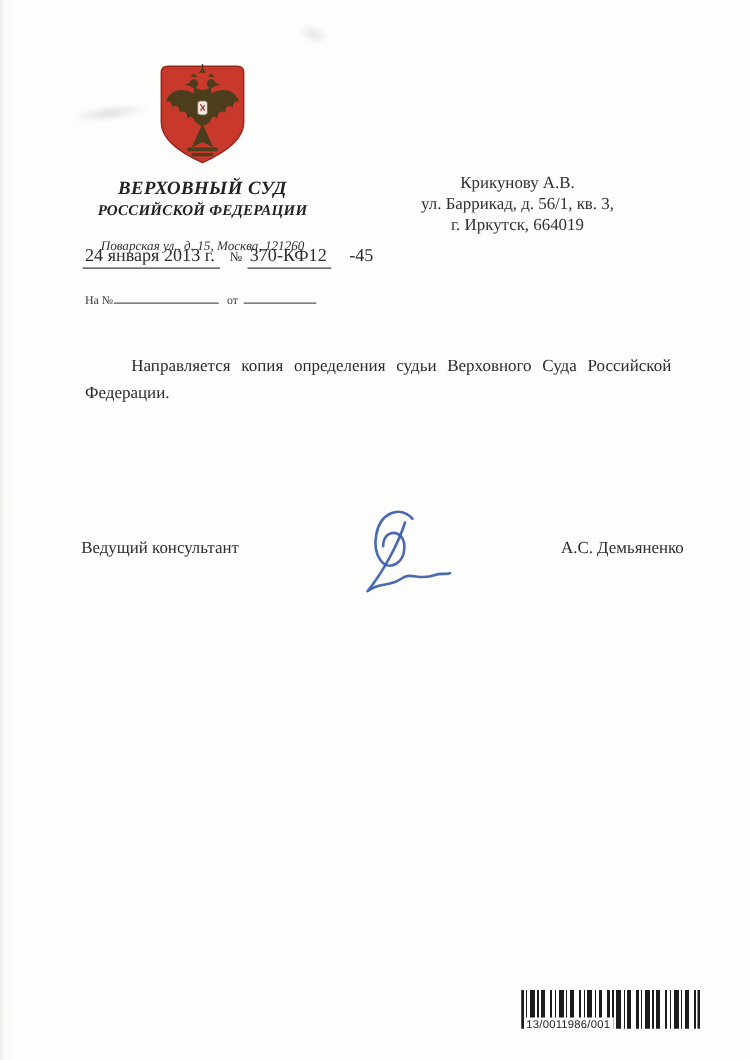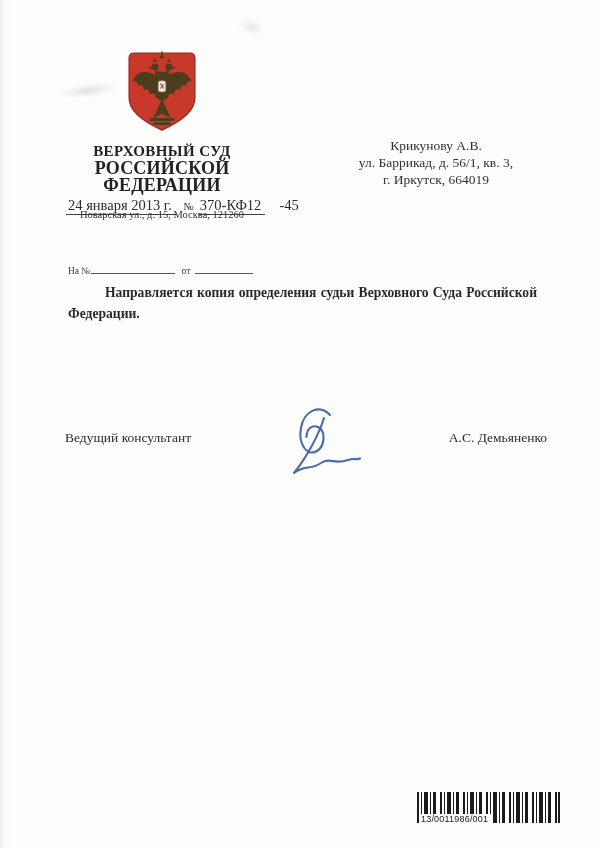--- a/index.html
+++ b/index.html
@@ -15,44 +15,44 @@
     overflow: hidden;
   }
   .smudge { position: absolute; pointer-events: none; }
   .s1 { left: 56px; top: 84px; width: 64px; height: 13px;
         background: radial-gradient(ellipse at center, rgba(110,110,105,.20), rgba(110,110,105,0) 70%);
         transform: rotate(-7deg); filter: blur(1px); }
   .s2 { left: 238px; top: 20px; width: 26px; height: 15px;
         background: radial-gradient(ellipse at center, rgba(110,110,105,.16), rgba(110,110,105,0) 70%);
         transform: rotate(18deg); filter: blur(1px); }
 
-  .letterhead { position: absolute; left: 58px; top: 48px; width: 208px; text-align: center; }
+  .letterhead { position: absolute; left: 58px; top: 48px; width: 208px; text-align: center; font-style: italic; }
   .emblem { width: 78px; margin: 0 auto; }
   .emblem svg { display: block; width: 78px; height: 88px; }
   .shield-bg { fill: var(--emblem-red, #c8392c); stroke: #97281e; stroke-width: 1.4; }
   .eagle { fill: var(--emblem-gold, #4c3d1d); }
   .org1 { margin-top: 7px; font-weight: bold; font-size: 15px; line-height: 17px; letter-spacing: .4px; color: #232220; }
-  .org2 { font-weight: bold; font-size: 18px; line-height: 17px; letter-spacing: .2px; color: #232220; }
+  .org2 { font-weight: bold; font-size: 12px; line-height: 17px; letter-spacing: .2px; color: #232220; }
   .orgaddr { margin-top: 15px; font-size: 10.5px; color: #343230; }
 
   .dateline { position: absolute; left: 66px; top: 197px; font-size: 14.5px; white-space: nowrap; }
   .u { border-bottom: 1px solid #413f3c; padding: 0 4px 1px 2px; }
   .nosign { font-size: 10.5px; margin: 0 4px 0 8px; }
   .docsuffix { padding-left: 1px; margin-left: 13px; }
 
-  .recipient { position: absolute; left: 347px; top: 137px; width: 178px; text-align: center;
+  .recipient { position: absolute; left: 325px; top: 137px; width: 178px; text-align: center;
                font-size: 13.5px; line-height: 17px; color: #33312e; }
 
-  .refline { position: absolute; left: 68px; top: 233px; font-size: 9.5px; color: #3c3a38; margin-top: 31px; }
+  .refline { position: absolute; left: 68px; top: 233px; font-size: 9.5px; color: #3c3a38; }
   .blank { display: inline-block; border-bottom: 1px solid #5a5855; height: 9px; vertical-align: baseline; }
   .blank1 { width: 84px; margin-right: 7px; }
   .blank2 { width: 58px; margin-left: 5px; }
 
   .bodytext { position: absolute; left: 68px; top: 282px; width: 469px;
-              font-size: 13.6px; line-height: 21px; color: #2c2a28; font-weight: bold; }
+              font-size: 13.6px; line-height: 21px; color: #2c2a28; }
   .bodytext p { margin: 0; text-align: justify; text-indent: 37px; }
   .bodytext p.p2 { margin-top: 12px; text-align: left; }
 
   .signature-svg { position: absolute; left: 278px; top: 401px; width: 95px; height: 85px; }
   .sig-path { fill: none; stroke: var(--signature-blue, #3c5da8); stroke-width: 2.1;
               stroke-linecap: round; stroke-linejoin: round; opacity: .92; }
 
   .sigrow { position: absolute; left: 65px; top: 430px; width: 482px;
             display: flex; justify-content: space-between; font-size: 13.5px; color: #2e2c2a; gap: 20px; }
 

